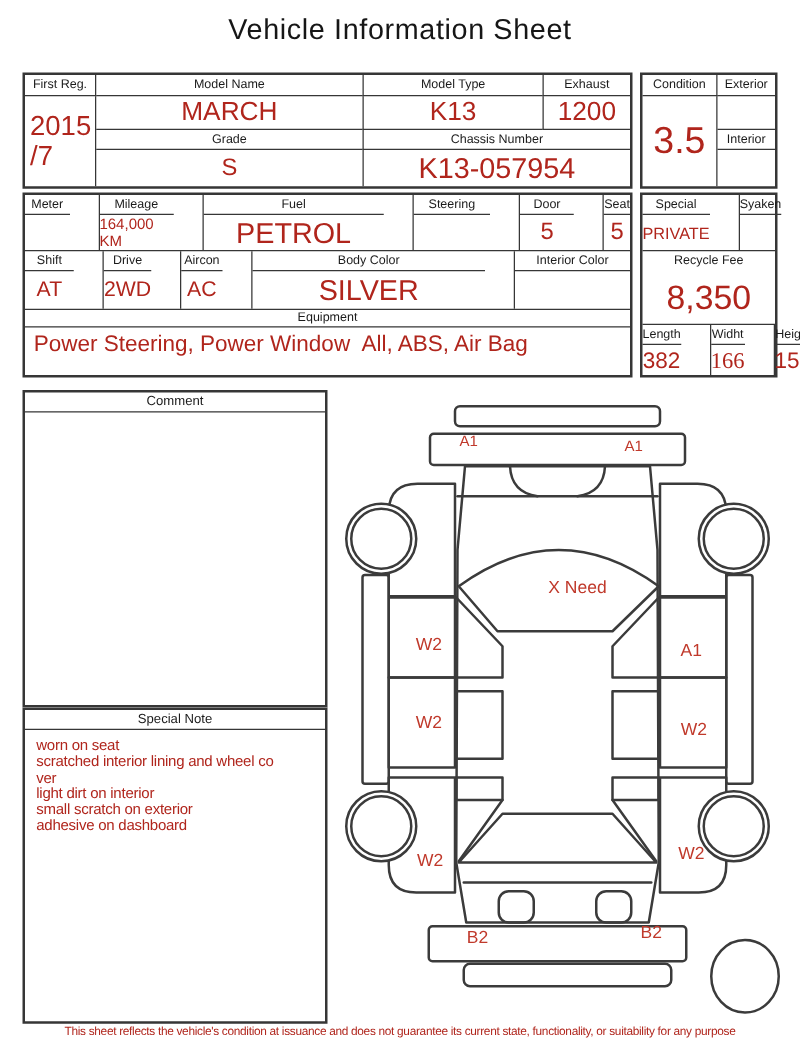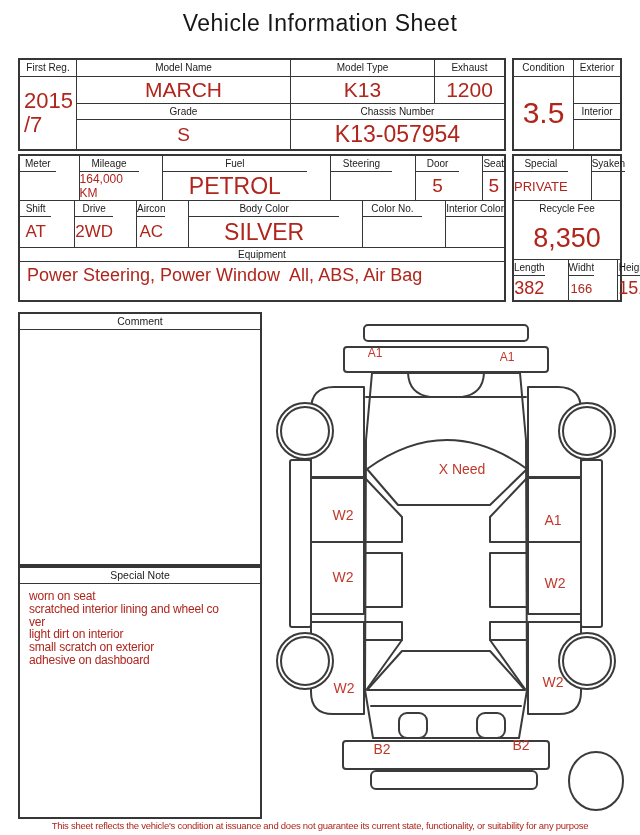--- a/index.html
+++ b/index.html
@@ -119,24 +119,20 @@
         <div class="val" style="font-size:17px;">2WD</div>
       </div>
       <div class="fcol bl" style="width:34px;">
         <div class="hdr">Aircon</div>
         <div class="val" style="font-size:17px;">AC</div>
       </div>
       <div class="fcol bl" style="width:187px;">
         <div class="hdr">Body Color</div>
         <div class="val" style="font-size:23px;">SILVER</div>
       </div>
-      <div class="fcol bl" style="width:75px;">
-        <div class="hdr">Color No.</div>
-        <div class="val" style="font-size:13px;"></div>
-      </div>
       <div class="fcol bl" style="flex:1;">
         <div class="hdr">Interior Color</div>
         <div class="val" style="font-size:13px;"></div>
       </div>
     </div>
     <div class="hdr" style="height:13px;line-height:13px;">Equipment</div>
     <div class="val pre" style="flex:1;justify-content:flex-start;align-items:flex-start;
          padding:3px 0 0 7px;font-size:18px;">Power Steering, Power Window  All, ABS, Air Bag</div>
   </div>
 
@@ -155,21 +151,21 @@
       <div class="hdr" style="border-bottom:none;line-height:16px;">Recycle Fee</div>
       <div class="val" style="flex:1;font-size:27px;">8,350</div>
     </div>
     <div class="frow" style="flex:1;">
       <div class="fcol" style="width:35px;">
         <div class="hdr">Length</div>
         <div class="val" style="font-size:18px;">382</div>
       </div>
       <div class="fcol bl" style="width:36px;">
         <div class="hdr">Widht</div>
-        <div class="val" style="font-size:13px;">166</div>
+        <div class="val" style="font-size:18px;font-family:Liberation Serif, serif;">166</div>
       </div>
       <div class="fcol bl" style="flex:1;">
         <div class="hdr">Height</div>
         <div class="val" style="font-size:18px;">151</div>
       </div>
     </div>
   </div>
 
   <div class="cbox" style="top:312px;height:254px;">
     <div class="hdr" style="height:15px;">Comment</div>

